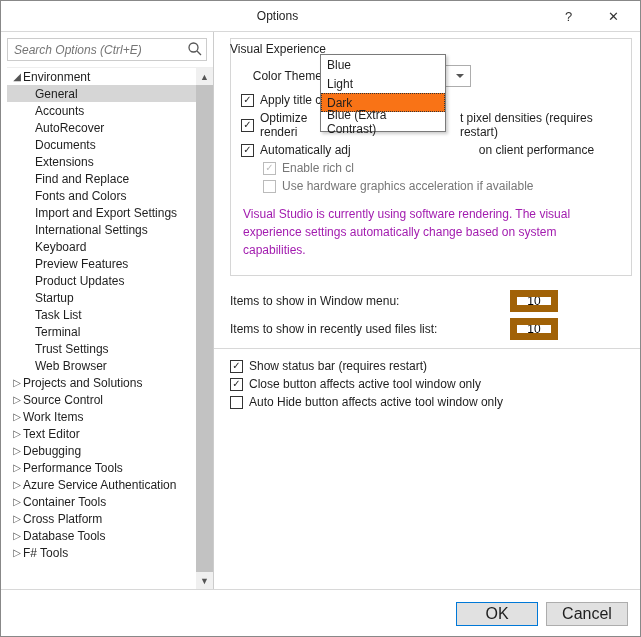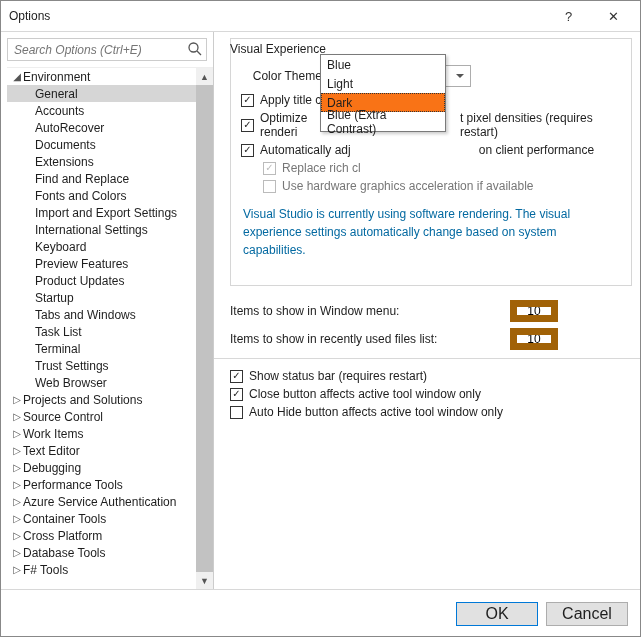--- a/index.html
+++ b/index.html
@@ -1,17 +1,17 @@
 <!DOCTYPE html>
 <html><head>
 <meta charset="utf-8">
 <style>
 * { box-sizing: border-box; margin: 0; padding: 0; font-family: "Segoe UI", Tahoma, sans-serif; }
 body { background: #fff; color: #1e1e1e; font-size: 12px; width: 641px; height: 637px; border: 1px solid #888; overflow: hidden; }
-.titlebar { height: 30px; display: flex; align-items: center; padding: 0 4px 0 8px; }
+.titlebar { height: 30px; display: flex; align-items: center; padding: 0 4px 0 8px; text-align: center; }
 .titlebar .title { flex: 1; font-size: 12px; }
 .titlebar .tb-btn { width: 45px; height: 28px; display: flex; align-items: center; justify-content: center; font-size: 13px; color: #333; }
 .hr { height: 1px; background: #d8d8d8; margin: 0; }
 .content { display: flex; height: 557px; }
 .sidebar { width: 213px; border-right: 1px solid #ccc; display: flex; flex-direction: column; padding: 6px 0 0 6px; }
 .searchwrap { position: relative; margin: 0 6px 6px 0; }
 .search { width: 100%; height: 23px; border: 1px solid #ccc; padding: 2px 22px 2px 6px; font-size: 12px; font-style: italic; color: #777; }
 .search-icon { position: absolute; right: 4px; top: 3px; width: 16px; height: 16px; }
 .tree { flex: 1; overflow-y: auto; border-top: 1px solid #eee; position: relative; }
 .tree-item { display: flex; align-items: center; height: 17px; font-size: 12px; cursor: default; padding-left: 4px; white-space: nowrap; }
@@ -29,21 +29,21 @@
 .combo { width: 126px; height: 22px; border: 1px solid #adadad; background: #fff; display: flex; align-items: center; padding: 0 18px 0 6px; position: relative; font-size: 12px; }
 .combo::after { content: ""; position: absolute; right: 6px; top: 8px; border: 4px solid transparent; border-top-color: #555; }
 .dropdown { position: absolute; width: 126px; border: 1px solid #7a7a7a; background: #fff; z-index: 10; box-shadow: 2px 2px 3px rgba(0,0,0,.2); }
 .dropdown-item { height: 19px; display: flex; align-items: center; padding: 0 6px; font-size: 12px; }
 .dropdown-item.highlight { background: #f97316; outline: 1px dotted #333; outline-offset: -1px; }
 .chk-row { display: flex; align-items: center; margin-bottom: 4px; font-size: 12px; }
 .chk-row.sub { margin-left: 22px; color: #777; }
 .chk { width: 13px; height: 13px; border: 1px solid #333; margin-right: 6px; display: inline-flex; align-items: center; justify-content: center; font-size: 10px; line-height: 1; background: #fff; flex-shrink: 0; }
 .chk.disabled { border-color: #bbb; color: #bbb; }
 .fieldset { border: 1px solid #d6d6d6; padding: 26px 10px 10px 10px; margin-top: -26px; border-radius: 0; }
-.info { font-size: 12px; color: #0369a1; margin: 12px 2px 16px 2px; line-height: 1.5; }
+.info { font-size: 12px; color: #a21caf; margin: 12px 2px 6px 2px; line-height: 1.5; }
 .numrow { display: flex; align-items: center; margin: 6px 0; font-size: 12px; }
 .numrow .lbl { width: 280px; }
 .numinput { width: 48px; height: 22px; border: 7px solid #a16207; text-align: center; font-size: 12px; }
 .divider2 { height: 1px; background: #d8d8d8; margin: 8px -16px 10px -16px; }
 
 .footer { height: 48px; display: flex; align-items: center; justify-content: flex-end; padding: 0 12px; gap: 8px; border-top: 1px solid #d8d8d8; }
 .btn { width: 82px; height: 24px; border: 1px solid #adadad; background: #e1e1e1; font-size: 16px; display: flex; align-items: center; justify-content: center; }
 .btn.primary { border: 1px solid #0078d7; }
 svg { display: block; }
 </style>
@@ -79,21 +79,20 @@
         <div class="tree-item leaf">Documents</div>
         <div class="tree-item leaf">Extensions</div>
         <div class="tree-item leaf">Find and Replace</div>
         <div class="tree-item leaf">Fonts and Colors</div>
         <div class="tree-item leaf">Import and Export Settings</div>
         <div class="tree-item leaf">International Settings</div>
         <div class="tree-item leaf">Keyboard</div>
         <div class="tree-item leaf">Preview Features</div>
         <div class="tree-item leaf">Product Updates</div>
         <div class="tree-item leaf">Startup</div>
-        <div class="tree-item leaf">Tabs and Windows</div>
         <div class="tree-item leaf">Task List</div>
         <div class="tree-item leaf">Terminal</div>
         <div class="tree-item leaf">Trust Settings</div>
         <div class="tree-item leaf">Web Browser</div>
         <div class="tree-item collapsed">
           <span class="arrow">▷</span>
           <span>Projects and Solutions</span>
         </div>
         <div class="tree-item collapsed">
           <span class="arrow">▷</span>
@@ -164,21 +163,21 @@
         <span>t pixel densities (requires restart)</span>
       </div>
       <div class="chk-row">
         <span class="chk">✓</span>
         <span>Automatically adj</span>
         <span style="width:128px"></span>
         <span>on client performance</span>
       </div>
       <div class="chk-row sub">
         <span class="chk disabled">✓</span>
-        <span>Replace rich cl</span>
+        <span>Enable rich cl</span>
       </div>
       <div class="chk-row sub">
         <span class="chk disabled"></span>
         <span>Use hardware graphics acceleration if available</span>
       </div>
 
       <div class="dropdown" id="dd" style="left:106px; top:22px;">
           <div class="dropdown-item">Blue</div>
           <div class="dropdown-item">Light</div>
           <div class="dropdown-item highlight">Dark</div>

